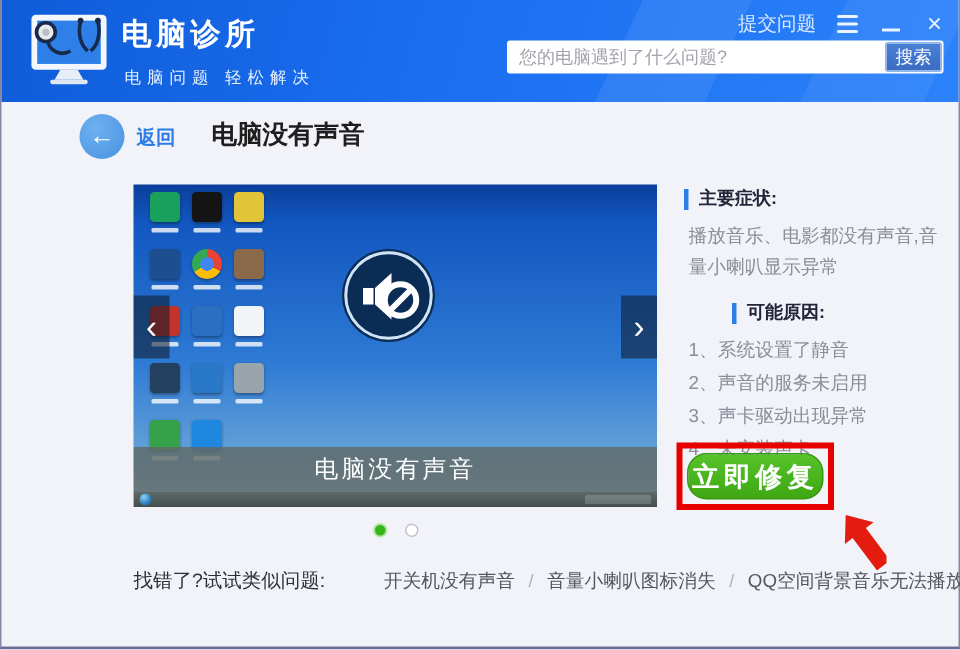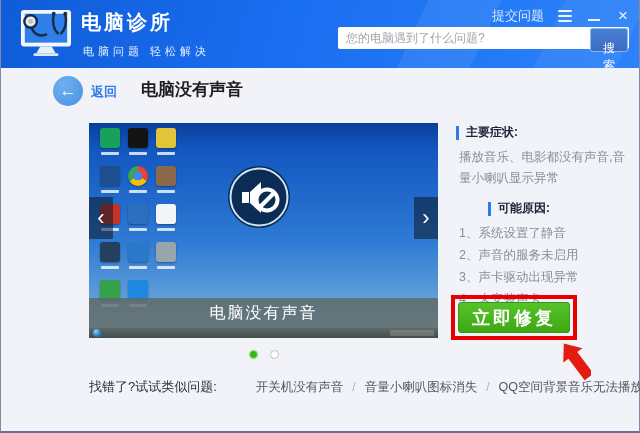--- a/index.html
+++ b/index.html
@@ -21,21 +21,21 @@
   .menu-icon{display:flex;flex-direction:column;gap:3px;}
   .menu-icon i{display:block;width:14px;height:2px;background:#eaf3ff;border-radius:1px;}
   .min-icon i{display:block;width:12px;height:2px;background:#eaf3ff;margin-top:8px;}
   .close-icon{color:#eaf3ff;font-size:17px;line-height:16px;}
   .search{position:absolute;right:10px;top:27px;width:291px;height:22px;background:#fff;border-radius:2px;}
   .search input{position:absolute;left:0;top:0;width:215px;height:22px;border:none;outline:none;
     padding:0 0 0 8px;font-size:12px;color:#444;background:transparent;font-family:inherit;}
   .search input::placeholder{color:#a3a3ad;}
   .search button{position:absolute;right:1px;top:1px;width:38px;height:20px;border:1px solid #8cb8f0;
     background:linear-gradient(#4a80d4,#3a6cc2);color:#fff;font-size:12px;border-radius:2px;cursor:pointer;
-    box-sizing:border-box;padding:11px;font-family:inherit;}
+    box-sizing:border-box;padding:0;font-family:inherit;}
   
   .back-btn{position:absolute;left:52px;top:76px;width:30px;height:30px;border-radius:50%;
     background:radial-gradient(circle at 35% 30%,#6fb1ef,#4792e2);color:#fff;font-size:17px;
     display:flex;align-items:center;justify-content:center;cursor:pointer;}
   .back-label{position:absolute;left:90px;top:83px;color:#2d7de8;font-size:13px;font-weight:bold;cursor:pointer;}
   .page-title{position:absolute;left:140px;top:78px;color:#1e1e1e;font-size:17px;font-weight:bold;}
   
   .figure{position:absolute;left:88px;top:123px;width:349px;height:215px;overflow:hidden;
     background:linear-gradient(#0a3f9a 0%,#1257c0 12%,#2e7ad4 55%,#66a3d8 85%,#9cc0d8 100%);}
   .icon-grid{position:absolute;left:7px;top:5px;width:86px;display:flex;flex-wrap:wrap;}
@@ -59,21 +59,21 @@
     border:1px solid #c2c2cc;box-sizing:border-box;cursor:pointer;vertical-align:middle;}
   .dot.active{background:#35b41c;border-color:#a8df9c;box-shadow:0 0 0 1px #e2f2dd;}
   
   .sec-head{position:absolute;left:455px;display:flex;align-items:center;gap:7px;}
   .sec-bar{width:3px;height:14px;background:#2d7de8;}
   .sec-title{font-size:12px;font-weight:bold;color:#23233a;}
   .symptoms-text{position:absolute;left:458px;top:147px;width:168px;font-size:12.5px;color:#8d8d9a;line-height:21px;}
   .causes-list{position:absolute;left:458px;top:222px;margin:0;padding:0;list-style:none;}
   .cause{font-size:12.5px;color:#8d8d9a;line-height:22px;}
   .fix-wrap{position:absolute;left:450px;top:295px;border:4px solid #e80000;padding:3px;background:transparent;}
-  .fix-btn{display:block;width:112px;height:31px;border:1px solid #379812;border-radius:3px;cursor:pointer;
+  .fix-btn{display:block;width:91px;height:31px;border:1px solid #379812;border-radius:13px;cursor:pointer;
     background:linear-gradient(#55c32a,#3fa714);color:#fff;font-size:18px;font-weight:bold;letter-spacing:3px;
     padding:0;font-family:inherit;}
   .anno-arrow{position:absolute;left:550px;top:341px;width:40px;height:48px;}
   
   .footer{position:absolute;left:88px;top:378px;display:flex;align-items:center;gap:9px;white-space:nowrap;}
   .footer-prompt{color:#2e2e38;font-size:13px;}
   .slink{color:#55555f;font-size:12.5px;cursor:pointer;}
   .sep{color:#b0b0ba;font-size:12px;}
 </style>
 </head>

